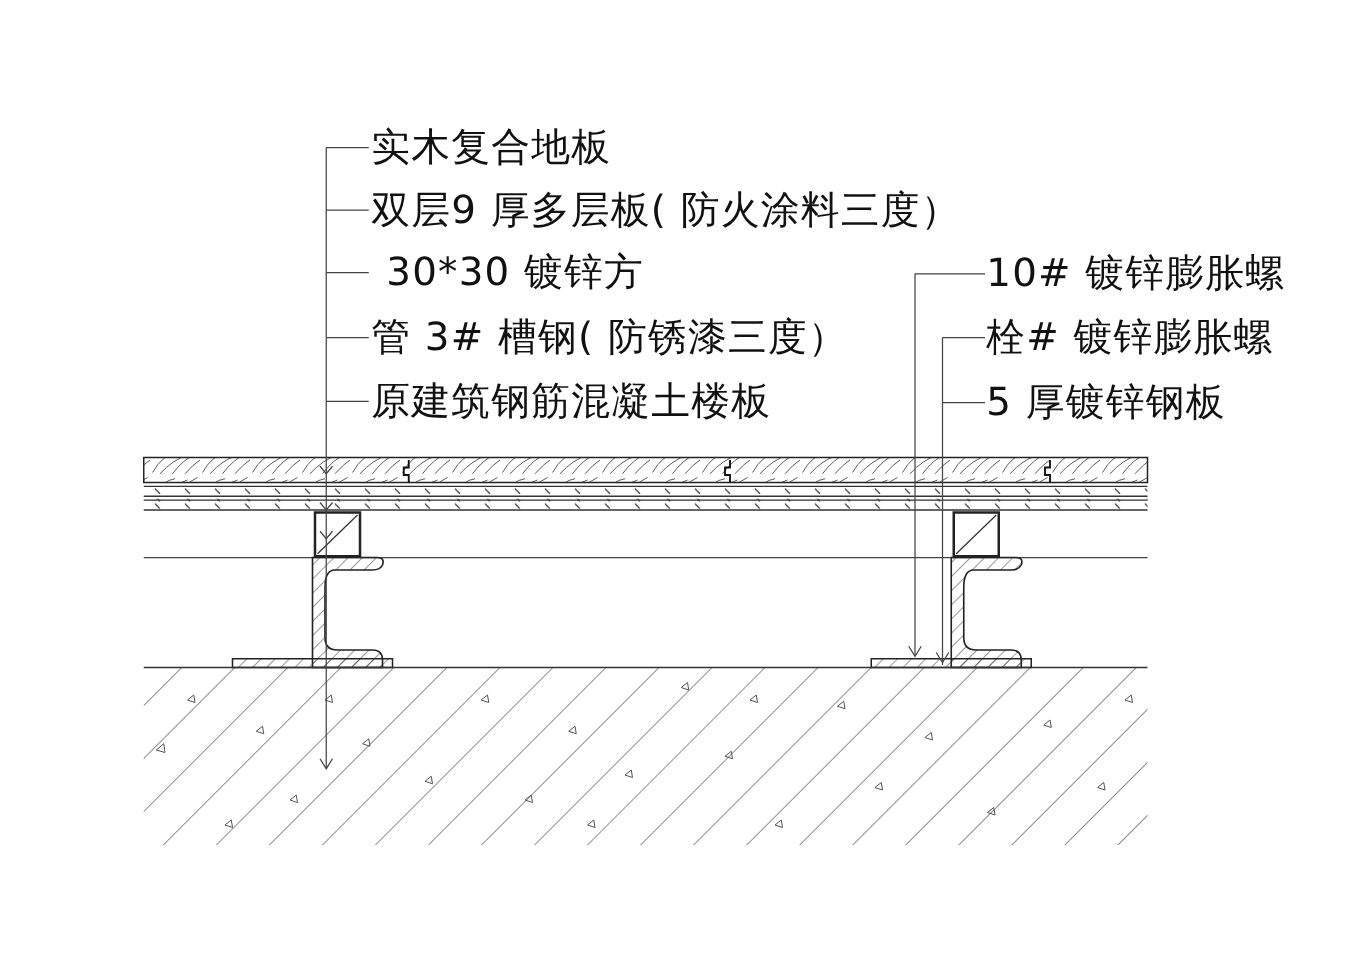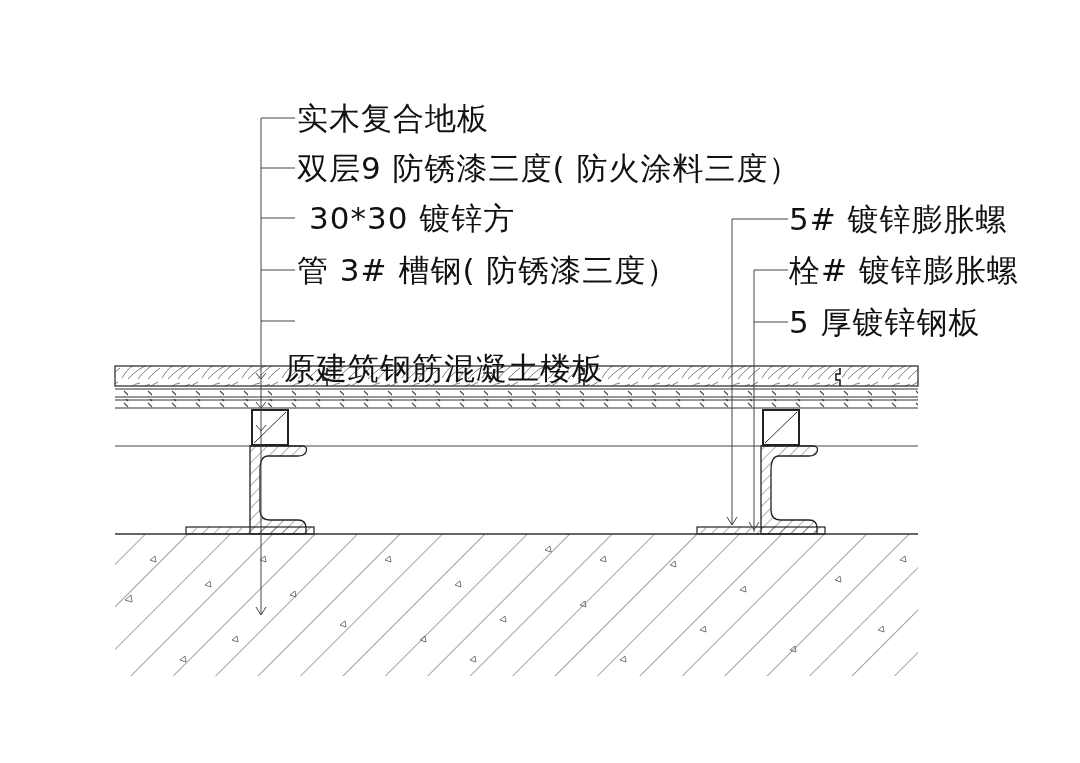--- a/index.html
+++ b/index.html
@@ -108,20 +108,20 @@
     <line x1="732" y1="219" x2="732" y2="525"></line>
     <path d="M727 517 l5 8 l5 -8"></path>
     <line x1="754" y1="270" x2="788" y2="270"></line>
     <line x1="754" y1="270" x2="754" y2="532"></line>
     <path d="M749 522 l5 8 l5 -8"></path>
     <line x1="754" y1="322" x2="788" y2="322"></line>
   </g>
 </svg>
 
 <div class="label" style="left:297px; top:103px;">实木复合地板</div>
-<div class="label" style="left:297px; top:153px;">双层9 防锈漆三度( 防火涂料三度）</div>
+<div class="label" style="left:297px; top:153px;">双层9 厚多层板( 防火涂料三度）</div>
 <div class="label" style="left:297px; top:203px;margin-left:12px;">30*30 镀锌方</div>
 <div class="label" style="left:297px; top:255px;text-align:center;">管 3# 槽钢( 防锈漆三度）</div>
-<div class="label" style="left:284px; top:306px;margin-top:47px;">原建筑钢筋混凝土楼板</div>
+<div class="label" style="left:297px; top:306px;">原建筑钢筋混凝土楼板</div>
 
-<div class="label" style="left:789px; top:204px;">5# 镀锌膨胀螺</div>
+<div class="label" style="left:789px; top:204px;">10# 镀锌膨胀螺</div>
 <div class="label" style="left:789px; top:255px;">栓# 镀锌膨胀螺</div>
 <div class="label" style="left:789px; top:307px;">5 厚镀锌钢板</div>
 
 </body></html>

